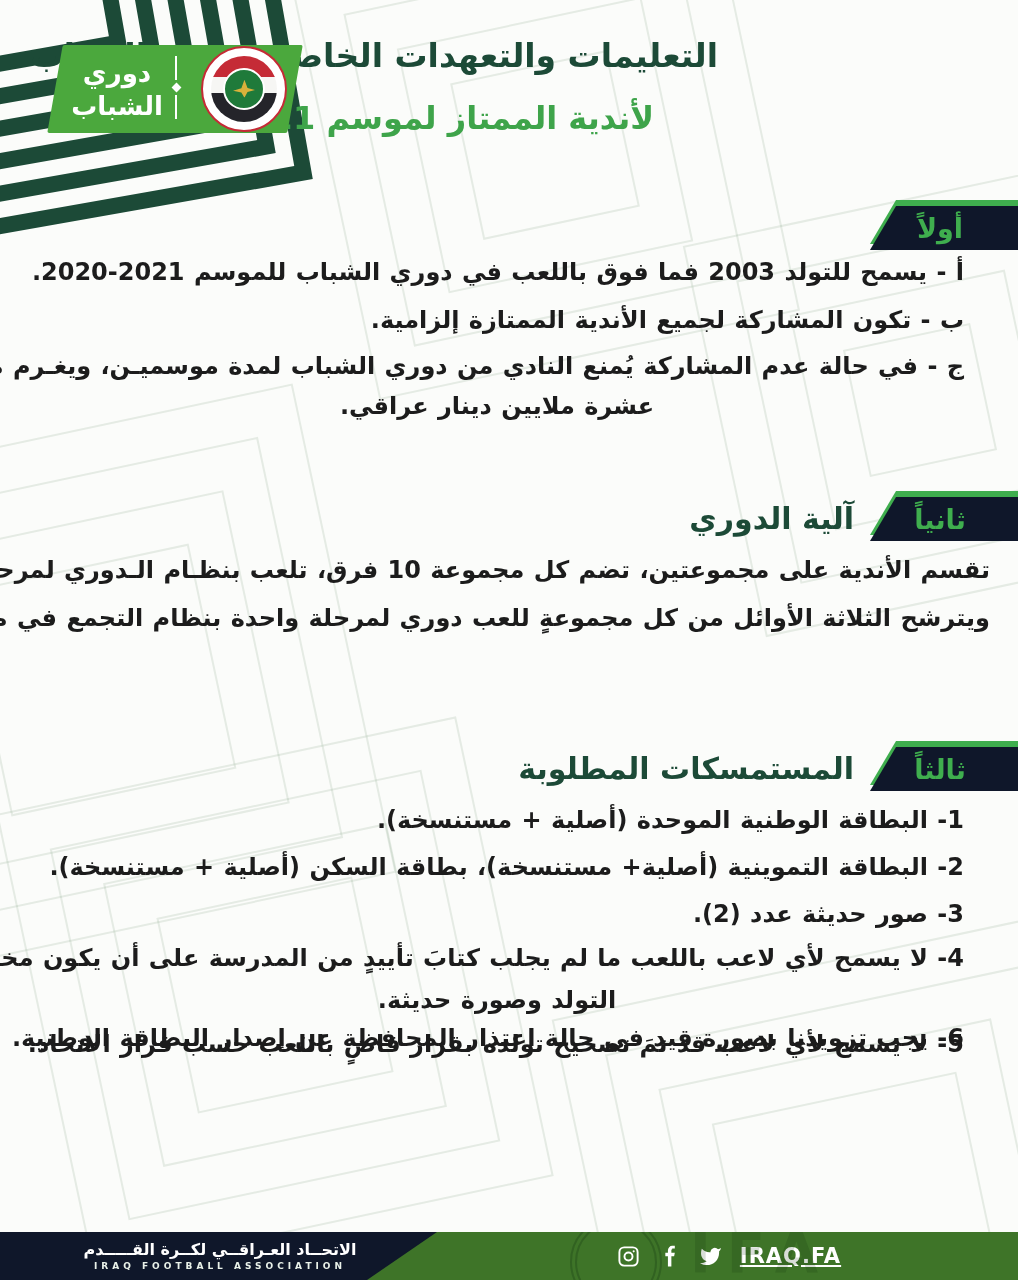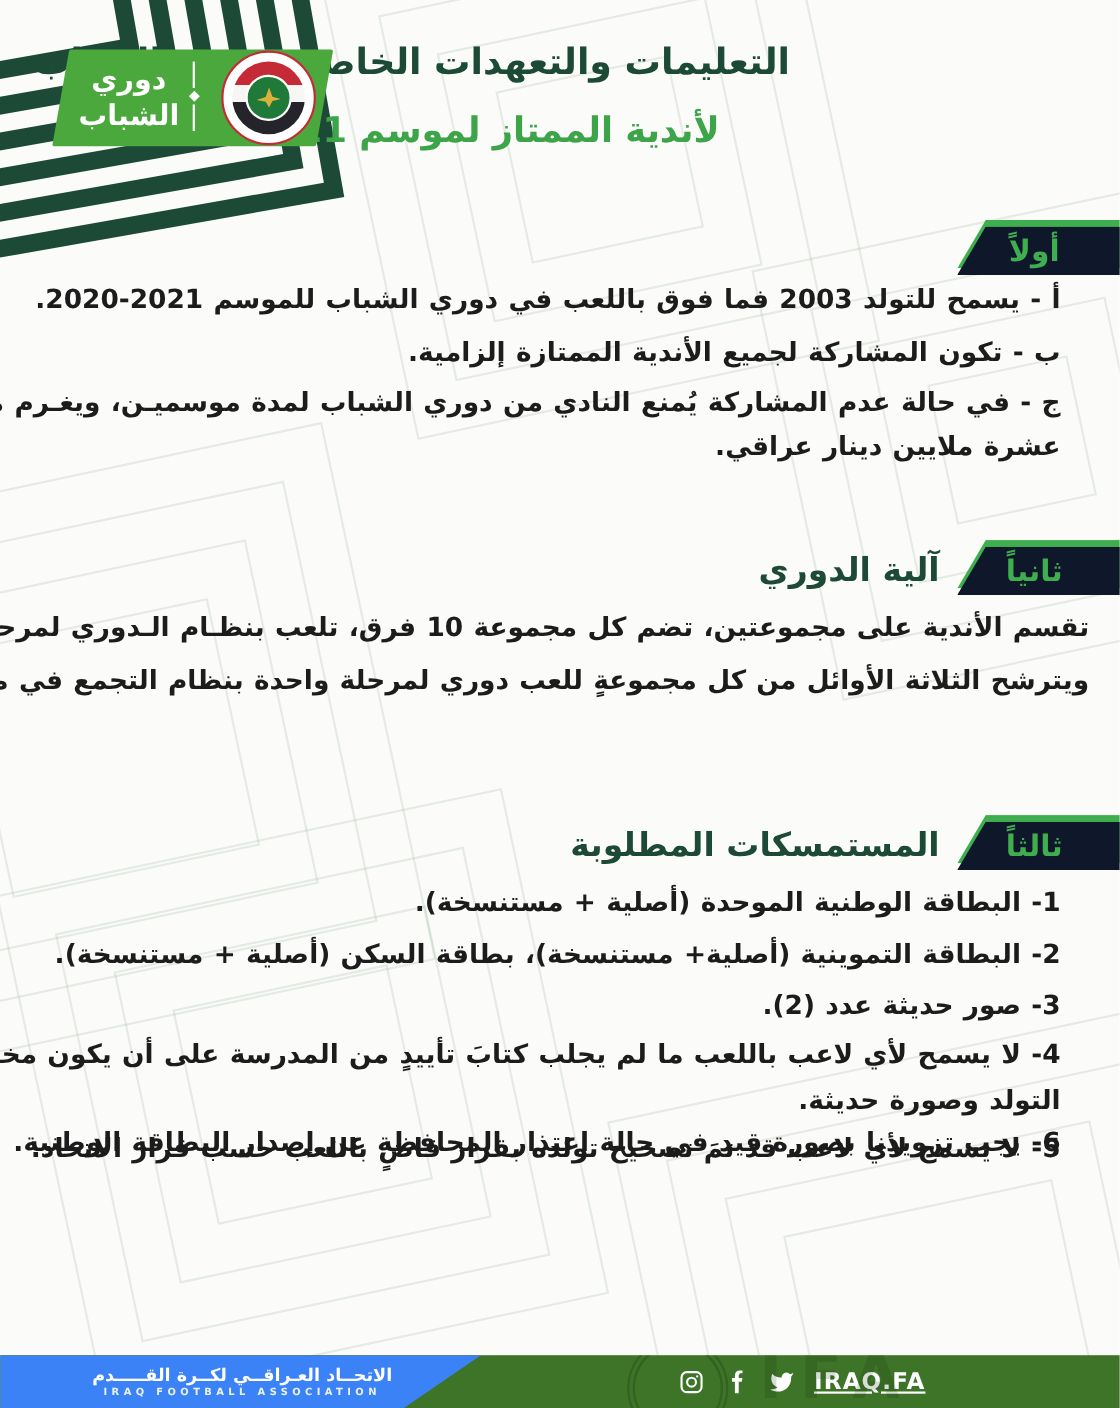--- a/index.html
+++ b/index.html
@@ -58,32 +58,32 @@
     display:flex;align-items:center;justify-content:center;padding-right:8px;box-sizing:border-box;}
   .b1{top:206px;} .b2{top:497px;} .b3{top:747px;}
   .sec-heading{position:absolute;right:164px;color:#1c4a37;font-size:30px;
     font-weight:bold;white-space:nowrap;text-align:right;}
   .h2{top:501px;} .h3{top:751px;}
 
   
   .tline{position:absolute;right:54px;left:30px;font-size:24px;font-weight:bold;
     color:#1c1c1c;white-space:nowrap;text-align:right;word-spacing:1px;}
   .tline.wide{right:28px;left:28px;}
-  .tline.center{text-align:right;}
+  .tline.center{text-align:center;}
   .tline.leftend{text-align:left;}
   .s1a{top:258px;} .s1b{top:306px;} .s1c{top:352px;} .s1d{top:392px;}
   .s2a{top:556px;} .s2b{top:604px;} .s2c{top:646px;}
   .s3a{top:806px;} .s3b{top:853px;} .s3c{top:900px;}
   .s3d{top:944px;} .s3e{top:986px;} .s3f{top:1030px;} .s3g{top:1024px;}
 
   
   .footer{position:absolute;left:0;right:0;bottom:0;height:48px;background:#3e7428;
     direction:ltr;overflow:hidden;z-index:6;}
   .footer-left{position:absolute;left:0;top:0;width:440px;height:100%;
-    background:#3b82f6;clip-path:polygon(0 0,437px 0,367px 100%,0 100%);
+    background:#0f172a;clip-path:polygon(0 0,437px 0,367px 100%,0 100%);
     display:flex;flex-direction:column;align-items:center;justify-content:center;color:#ffffff;}
   .fa-ar{font-size:16px;font-weight:bold;line-height:1.15;direction:rtl;}
   .fa-en{font-size:9px;letter-spacing:4px;margin-top:2px;color:#e9f1e9;font-weight:bold;}
   .footer-right{position:absolute;left:440px;right:0;top:0;height:100%;
     display:flex;align-items:center;justify-content:center;gap:18px;}
   .wm-circle{position:absolute;left:130px;top:-16px;width:78px;height:78px;
     border:7px double rgba(12,42,12,0.25);border-radius:50%;}
   .wm-text{position:absolute;left:250px;top:-12px;font-size:56px;font-weight:bold;
     color:rgba(12,42,12,0.16);letter-spacing:16px;}
   .soc{width:23px;height:23px;display:block;cursor:pointer;}

